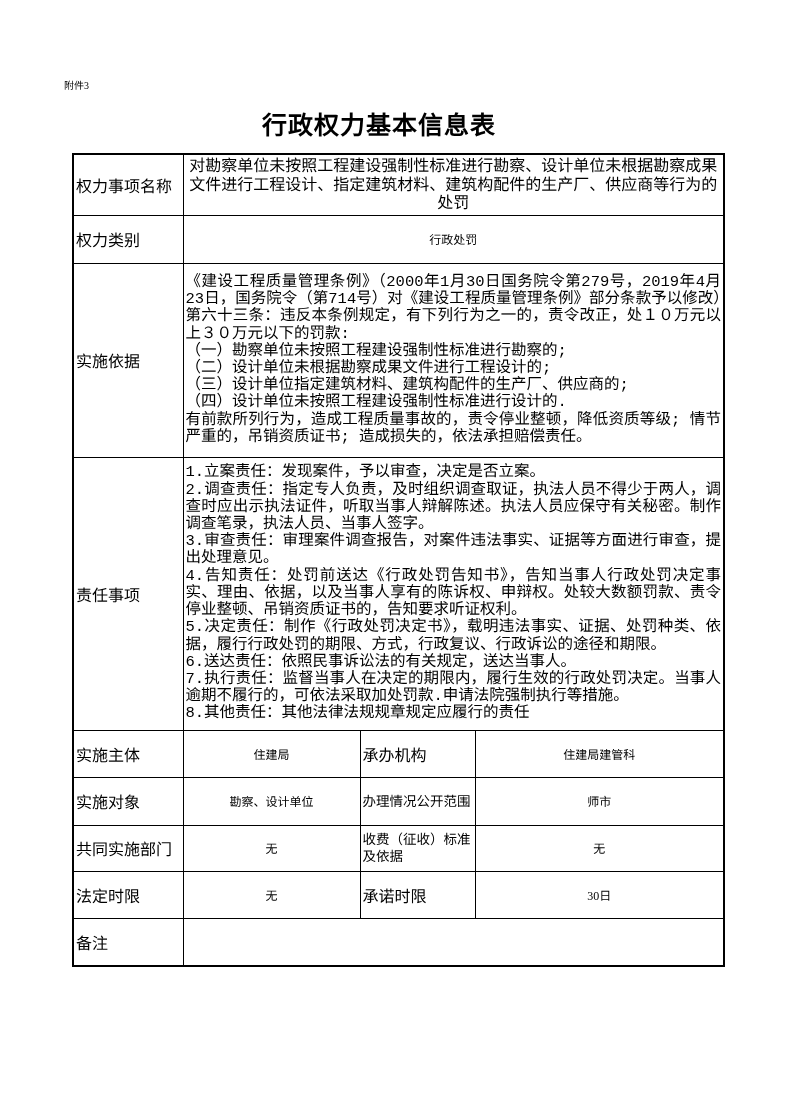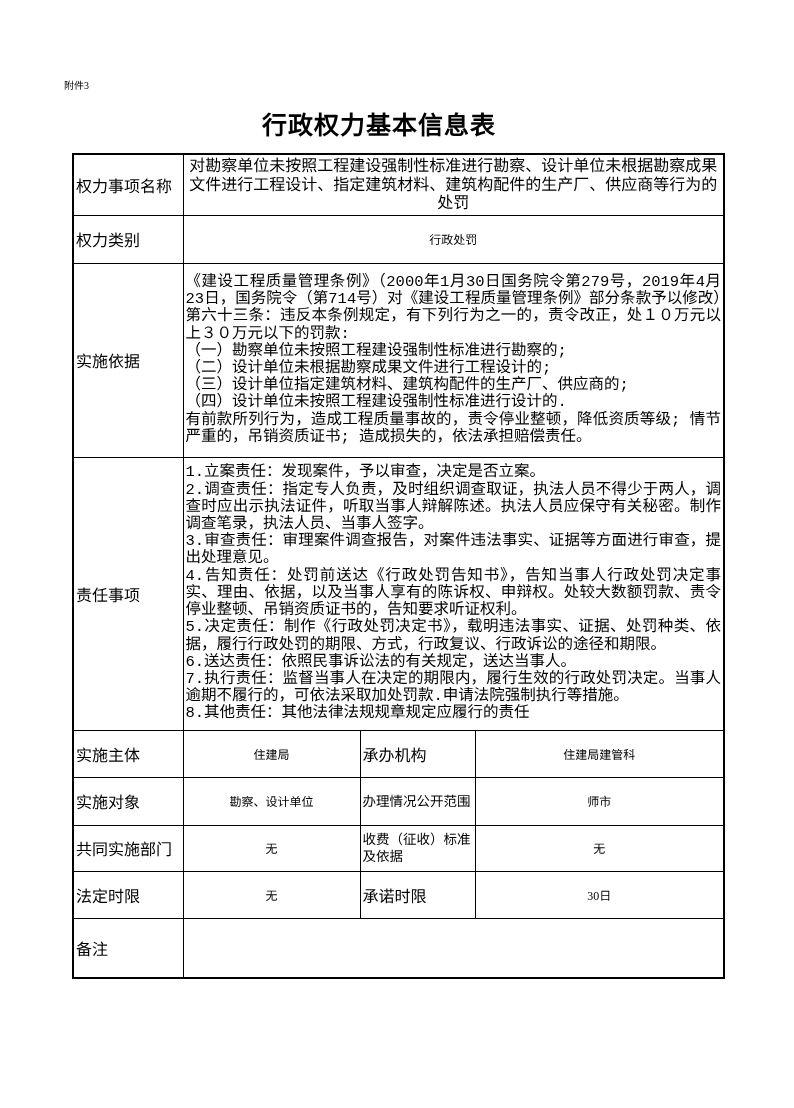--- a/index.html
+++ b/index.html
@@ -83,21 +83,21 @@
   }
   tr.r-name   { height: 55px; }
   tr.r-cat    { height: 48px; }
   tr.r-basis  { height: 194px; }
   tr.r-duty   { height: 273px; }
   tr.r-info1  { height: 47px; }
   tr.r-info2  { height: 48px; }
   tr.r-info3  { height: 46px; }
   tr.r-info4  { height: 47px; }
   tr.r-info5  { height: 46px; }
-  tr.r-remark { height: 60px; }
+  tr.r-remark { height: 48px; }
 </style>
 </head>
 <body>
 
 <div class="attachment-label">附件3</div>
 
 <div class="doc-title">行政权力基本信息表</div>
 
 <table class="info-table">
   <colgroup>

